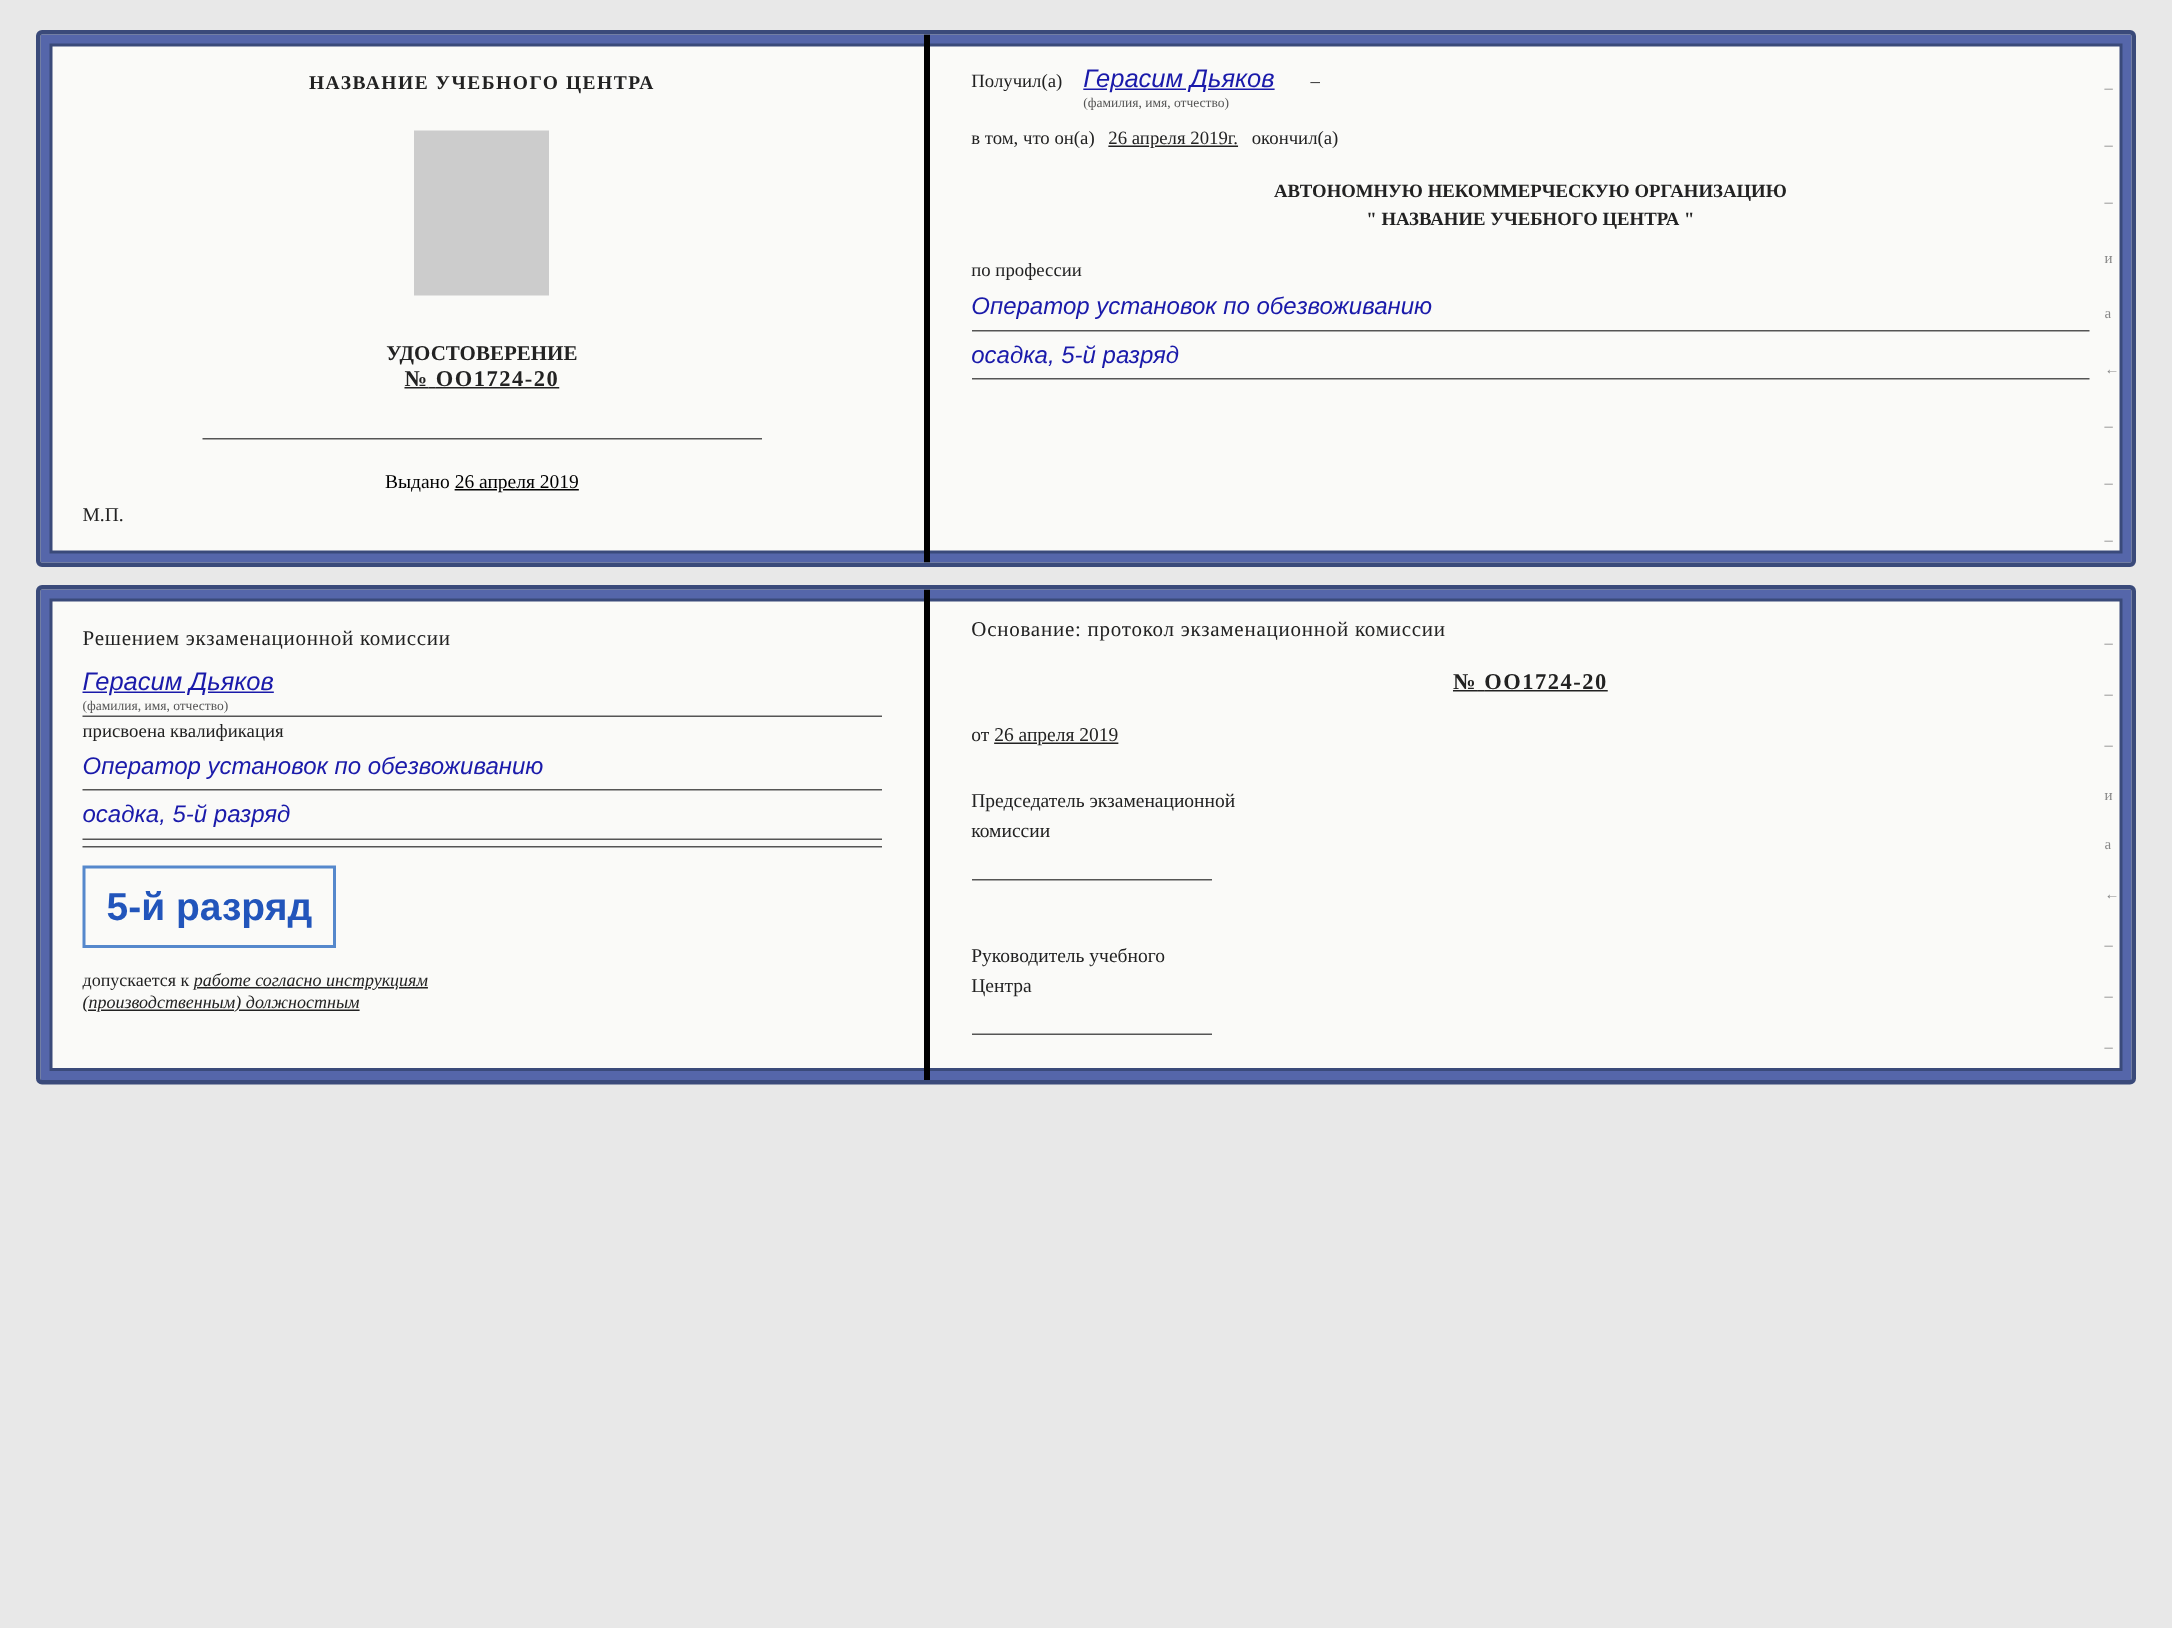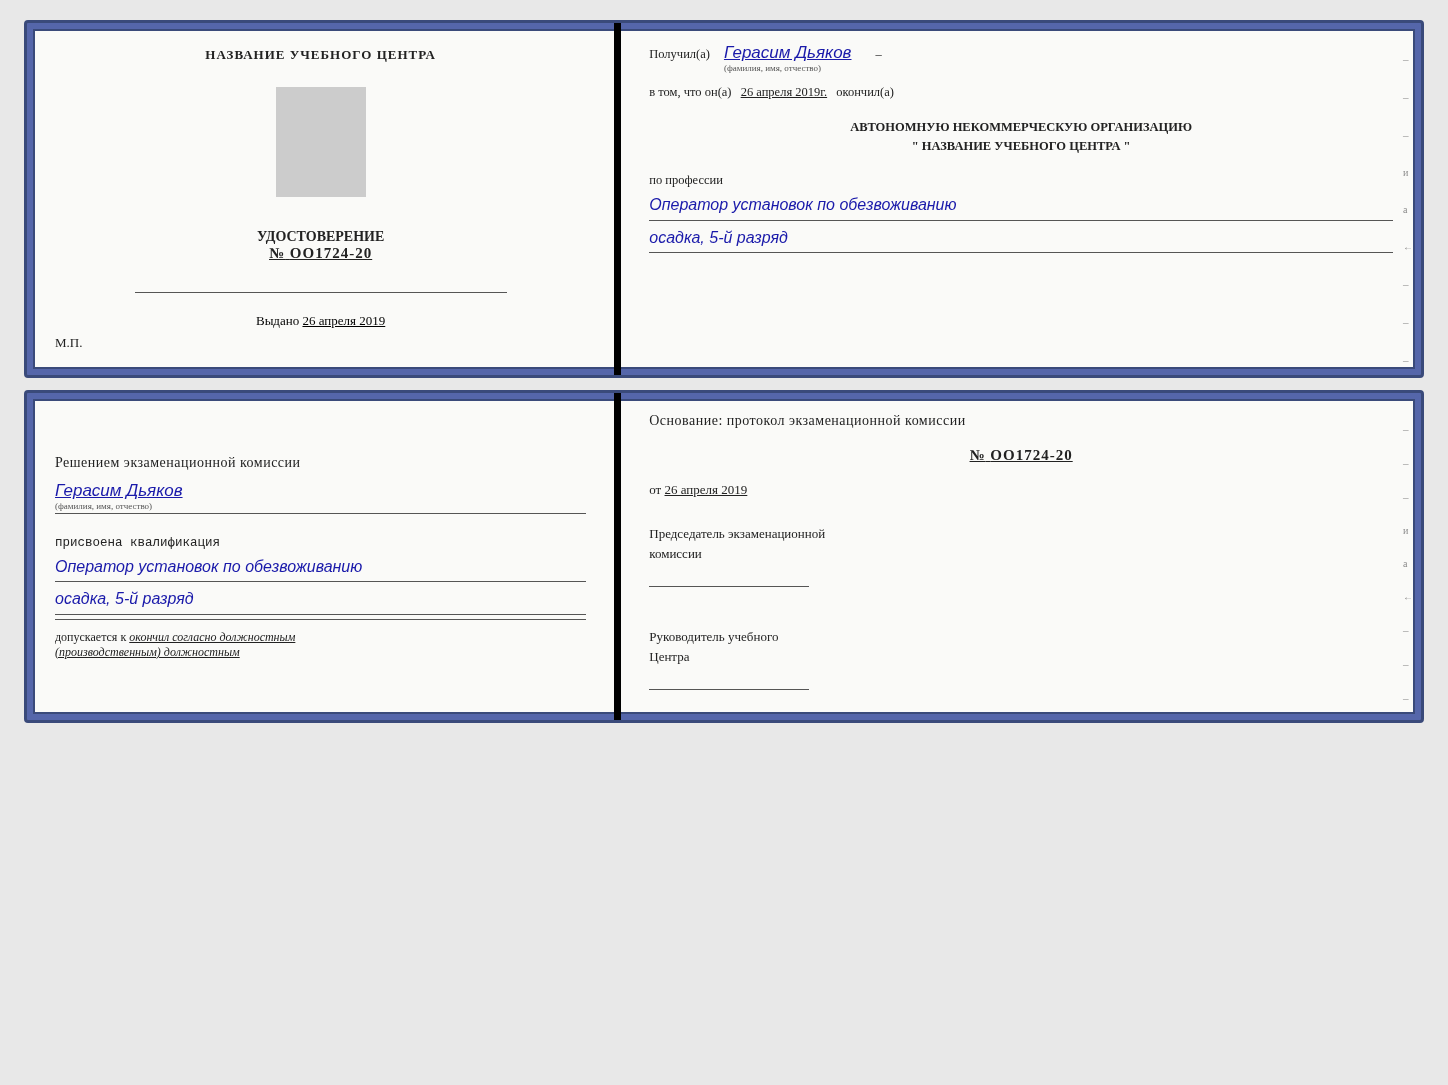--- a/index.html
+++ b/index.html
@@ -30,23 +30,22 @@
       box-shadow: inset 0 0 0 6px #5566aa, inset 0 0 0 8px #3a4a7a;
     }
 
     
     .cert-left {
       flex: 1;
       padding: 24px 28px;
       display: flex;
       flex-direction: column;
       align-items: center;
-      border-right: 7px solid #000000;
+      border-right: 4px solid #000000;
       position: relative;
-      justify-content: center;
     }
 
     
     .cert-right {
       flex: 1.4;
       padding: 20px 28px;
       display: flex;
       flex-direction: column;
       gap: 10px;
     }
@@ -310,30 +309,33 @@
     <div class="cert-left" style="align-items: flex-start;">
 
       <div class="decision-text">Решением экзаменационной комиссии</div>
 
       <div style="margin-top: 8px; display:flex; flex-direction:column;">
         <span class="recipient-name">Герасим Дьяков</span>
         <span class="sub-label" style="font-size:9px; color:#555;">(фамилия, имя, отчество)</span>
       </div>
       <div style="border-bottom: 1px solid #555; width: 100%; margin: 2px 0;"></div>
 
-      <div class="qualification-text" style="margin-top: 20px; font-family: Liberation Mono, monospace;">присвоена квалификация</div>
+      <div class="qualification-text" style="margin-top: 0;">присвоена квалификация</div>
 
       <div class="profession-value" style="margin-top: 4px; width: 100%;">Оператор установок по обезвоживанию</div>
       <div class="profession-value" style="margin-top: 4px; width: 100%;">осадка, 5-й разряд</div>
       <div style="border-bottom: 1px solid #555; width: 100%; margin: 4px 0;"></div>
 
+      <div class="stamp-box">
+        <div class="stamp-rank">5-й разряд</div>
+      </div>
 
       <div style="margin-top: 6px; font-size:12px; color:#222;">
         <span>допускается к</span>
-        <span style="text-decoration: underline; font-style: italic;">окончил согласно должностным</span>
+        <span style="text-decoration: underline; font-style: italic;">работе согласно инструкциям</span>
       </div>
       <div style="font-size:12px; color:#222; font-style:italic; text-decoration: underline;">(производственным) должностным</div>
     </div>
 
     <div class="cert-right" style="position:relative;">
 
       <div class="basis-label">Основание: протокол экзаменационной комиссии</div>
 
       <div class="protocol-number">
         <span>№</span>&nbsp;<span>OO1724-20</span>

